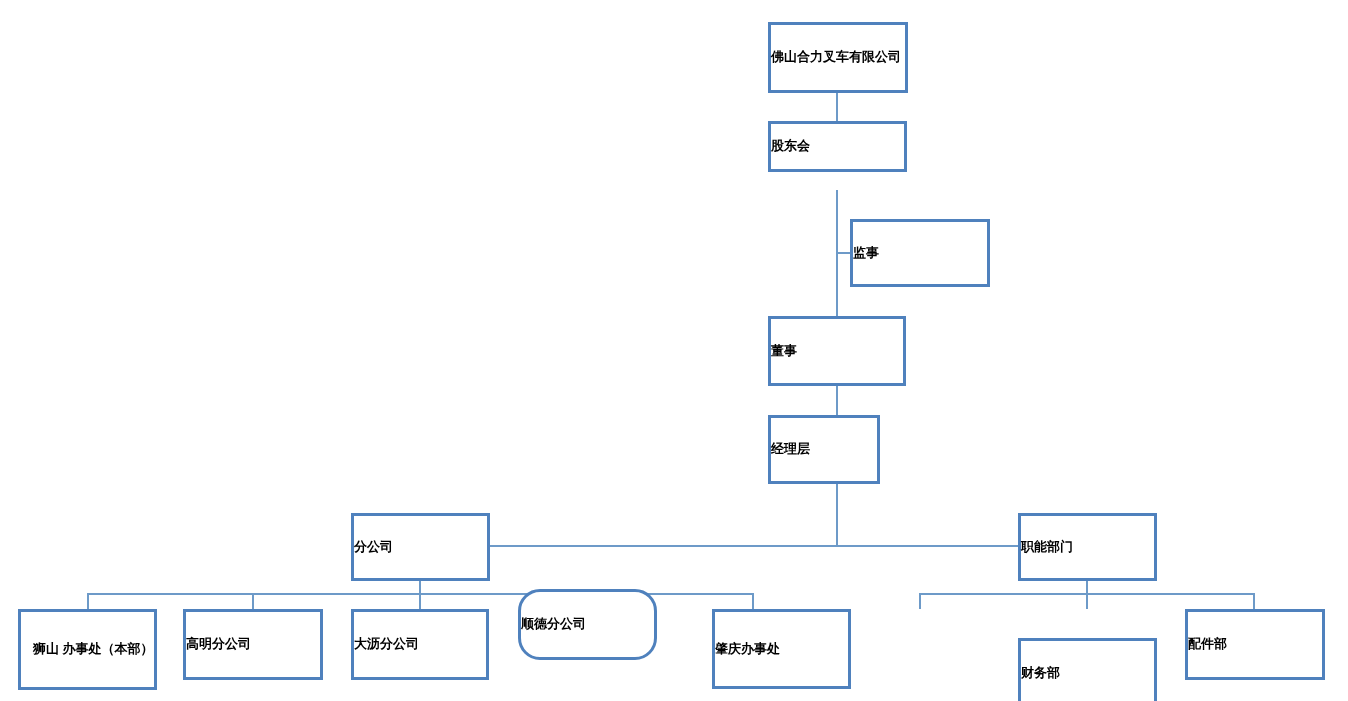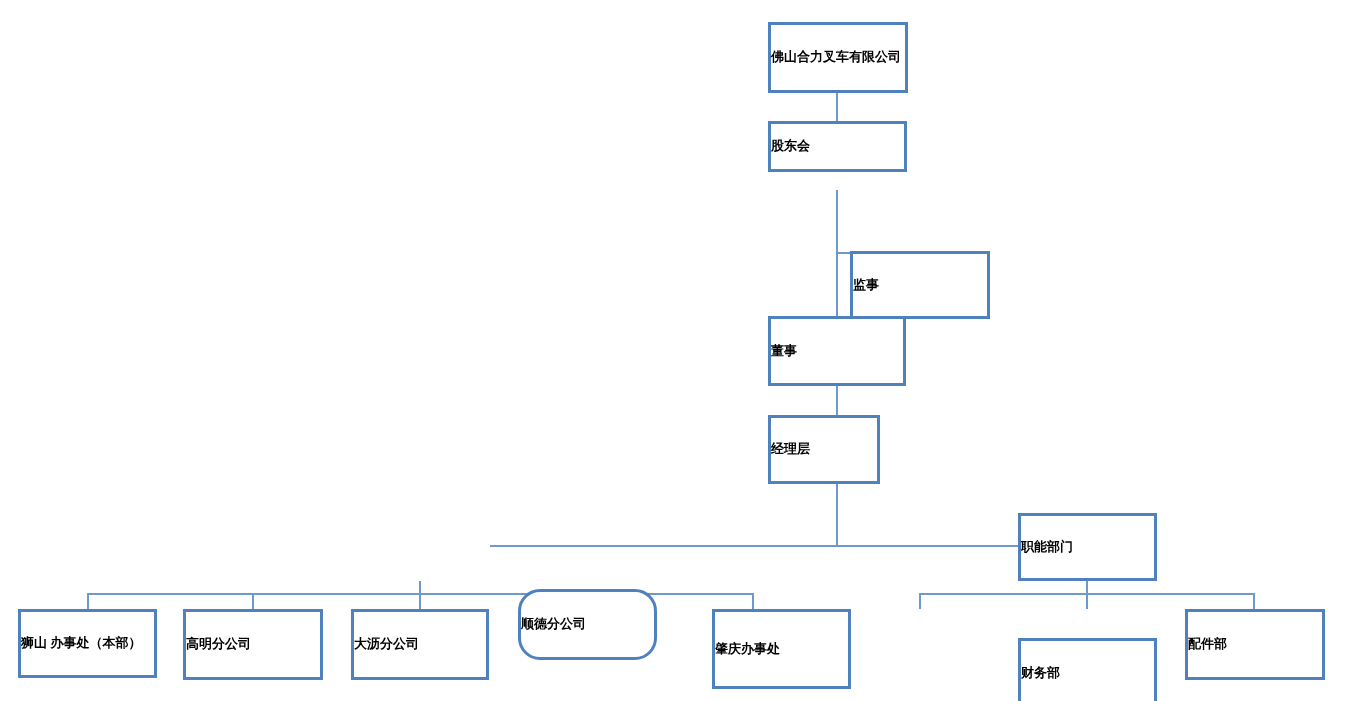--- a/index.html
+++ b/index.html
@@ -64,38 +64,41 @@
   <div class="line v" style="left:1253px; top:593px; height:16px;"></div>
 
   <div class="node" style="left:768px; top:22px;  width:140px; height:71px;">
     <span class="label">佛山合力叉车有限公司</span>
   </div>
 
   <div class="node" style="left:768px; top:121px; width:139px; height:51px;">
     <span class="label">股东会</span>
   </div>
 
-  <div class="node" style="left:850px; top:219px; width:140px; height:68px;margin-top:32px;">
+  <div class="node" style="left:850px; top:219px; width:140px; height:68px;">
     <span class="label">监事</span>
   </div>
 
   <div class="node" style="left:768px; top:316px; width:138px; height:70px;">
     <span class="label">董事</span>
   </div>
 
   <div class="node" style="left:768px; top:415px; width:112px; height:69px;">
     <span class="label">经理层</span>
   </div>
 
+  <div class="node" style="left:351px; top:513px; width:139px; height:68px;">
+    <span class="label">分公司</span>
+  </div>
 
   <div class="node" style="left:1018px; top:513px; width:139px; height:68px;">
     <span class="label">职能部门</span>
   </div>
 
-  <div class="node" style="left:18px;  top:609px; width:139px; height:69px;">
+  <div class="node" style="left:18px;  top:609px; width:139px; height:81px;padding-left:12px;">
     <span class="label">狮山 办事处（本部）</span>
   </div>
   <div class="node" style="left:183px; top:609px; width:140px; height:71px;">
     <span class="label">高明分公司</span>
   </div>
   <div class="node" style="left:351px; top:609px; width:138px; height:71px;">
     <span class="label">大沥分公司</span>
   </div>
   <div class="node" style="left:518px; top:589px; width:139px; height:71px;border-radius:22px;">
     <span class="label">顺德分公司</span>

